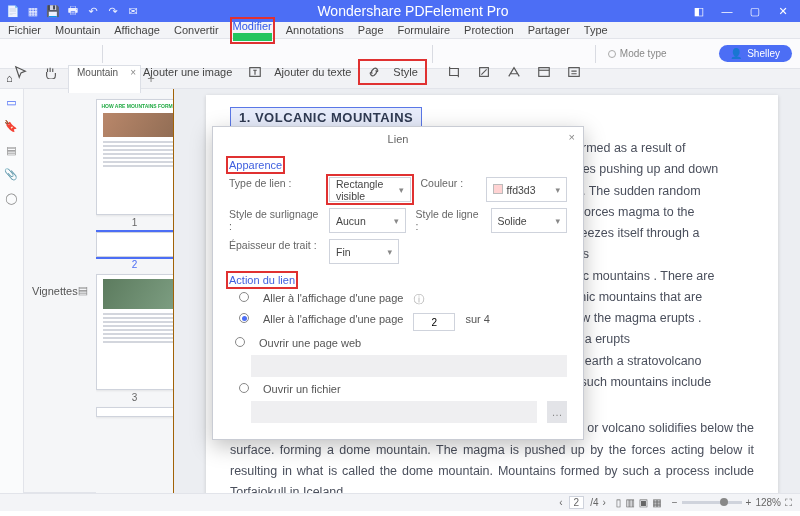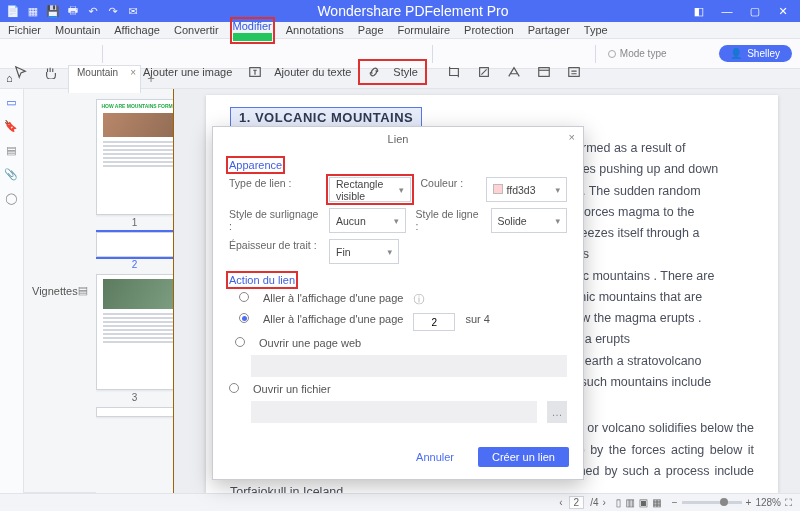--- a/index.html
+++ b/index.html
@@ -345,26 +345,22 @@
       <input class="pagein" value="2" style="">
       <span>sur 4</span>
     </div>
     <div class="row" style="margin-left:6px">
       <span class="radio"></span>
       <span>Ouvrir une page web</span>
     </div>
     <div class="row" style="margin-left:22px">
         <div class="txtbox"></div>
       </div>
-    <div class="row" style="">
+    <div class="row" style="margin-left:10px">
       <span class="radio"></span>
       <span>Ouvrir un fichier</span>
     </div>
     <div class="row" style="margin-left:22px">
         <div class="txtbox"></div>
         <span style="width:20px;height:22px;background:#e3e4e8;display:inline-flex;align-items:center;justify-content:center;color:#888">…</span>
       </div>
   </div>
-  <div class="dlg-foot">
-    <span class="btn btn-link">Annuler</span>
-    <span class="btn btn-primary">Créer un lien</span>
-  </div>
 </div>
 
 </body></html>

